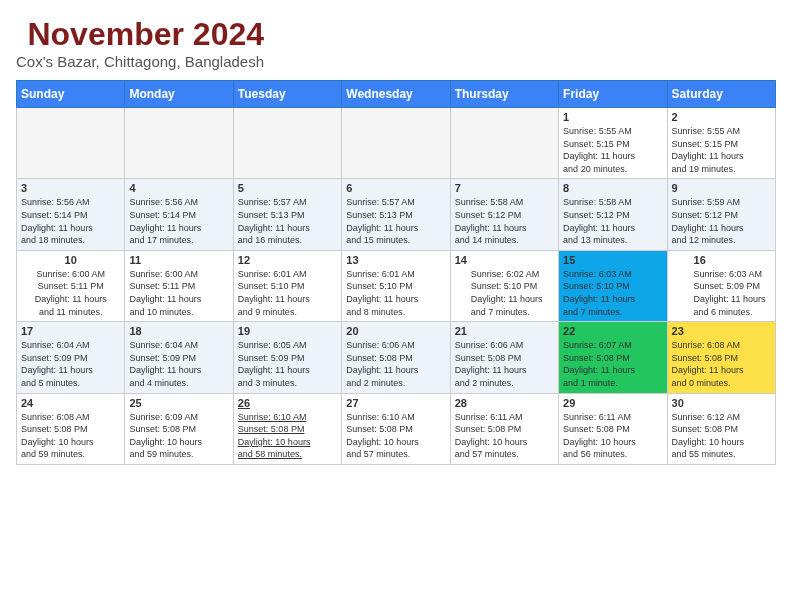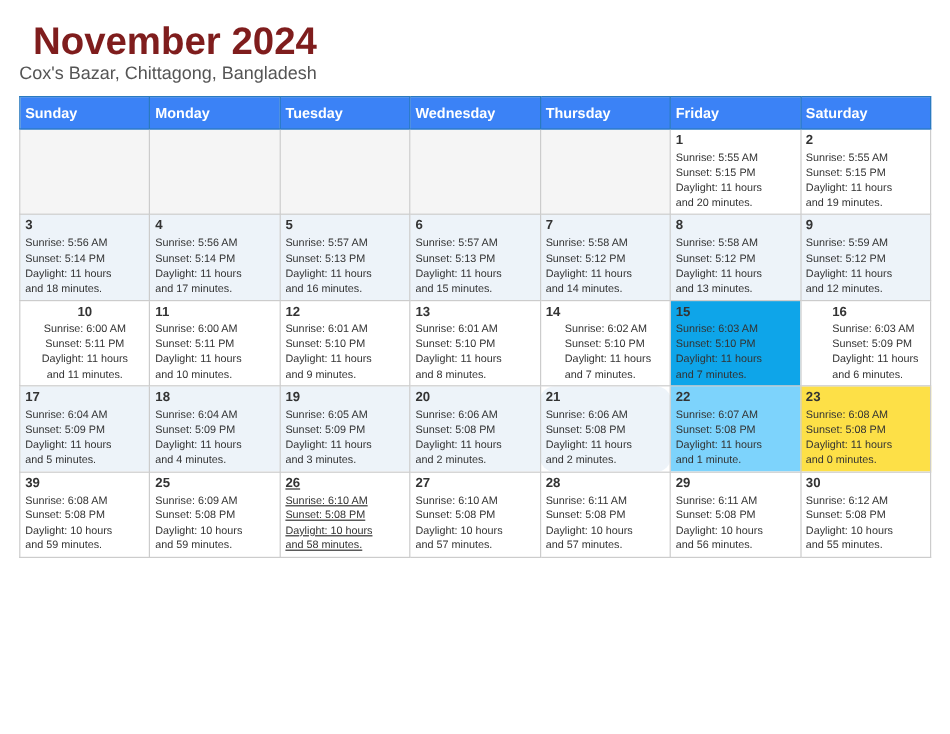--- a/index.html
+++ b/index.html
@@ -251,45 +251,45 @@
 Daylight: 11 hours
 and 3 minutes.</div>
         </td>
         <td style="background: rgb(237, 243, 249);">
           <span class="day-num">20</span>
           <div class="day-info" style="white-space: pre-line;">Sunrise: 6:06 AM
 Sunset: 5:08 PM
 Daylight: 11 hours
 and 2 minutes.</div>
         </td>
-        <td style="background: rgb(237, 243, 249); border-radius: 12px;">
+        <td style="background: rgb(237, 243, 249);">
           <span class="day-num">21</span>
           <div class="day-info" style="white-space: pre-line;">Sunrise: 6:06 AM
 Sunset: 5:08 PM
 Daylight: 11 hours
 and 2 minutes.</div>
         </td>
-        <td style="background: #7dd3fc; margin-left: 41px;">
+        <td style="background: #22c55e; margin-left: 41px;">
           <span class="day-num">22</span>
           <div class="day-info" style="white-space: pre-line;">Sunrise: 6:07 AM
 Sunset: 5:08 PM
 Daylight: 11 hours
 and 1 minute.</div>
         </td>
         <td style="background: #fde047;">
           <span class="day-num">23</span>
           <div class="day-info" style="white-space: pre-line;">Sunrise: 6:08 AM
 Sunset: 5:08 PM
 Daylight: 11 hours
 and 0 minutes.</div>
         </td>
       </tr>
       <tr>
         <td style="background: rgb(255, 255, 255);">
-          <span class="day-num">39</span>
+          <span class="day-num">24</span>
           <div class="day-info" style="white-space: pre-line;">Sunrise: 6:08 AM
 Sunset: 5:08 PM
 Daylight: 10 hours
 and 59 minutes.</div>
         </td>
         <td style="background: rgb(255, 255, 255);">
           <span class="day-num">25</span>
           <div class="day-info" style="white-space: pre-line;">Sunrise: 6:09 AM
 Sunset: 5:08 PM
 Daylight: 10 hours

